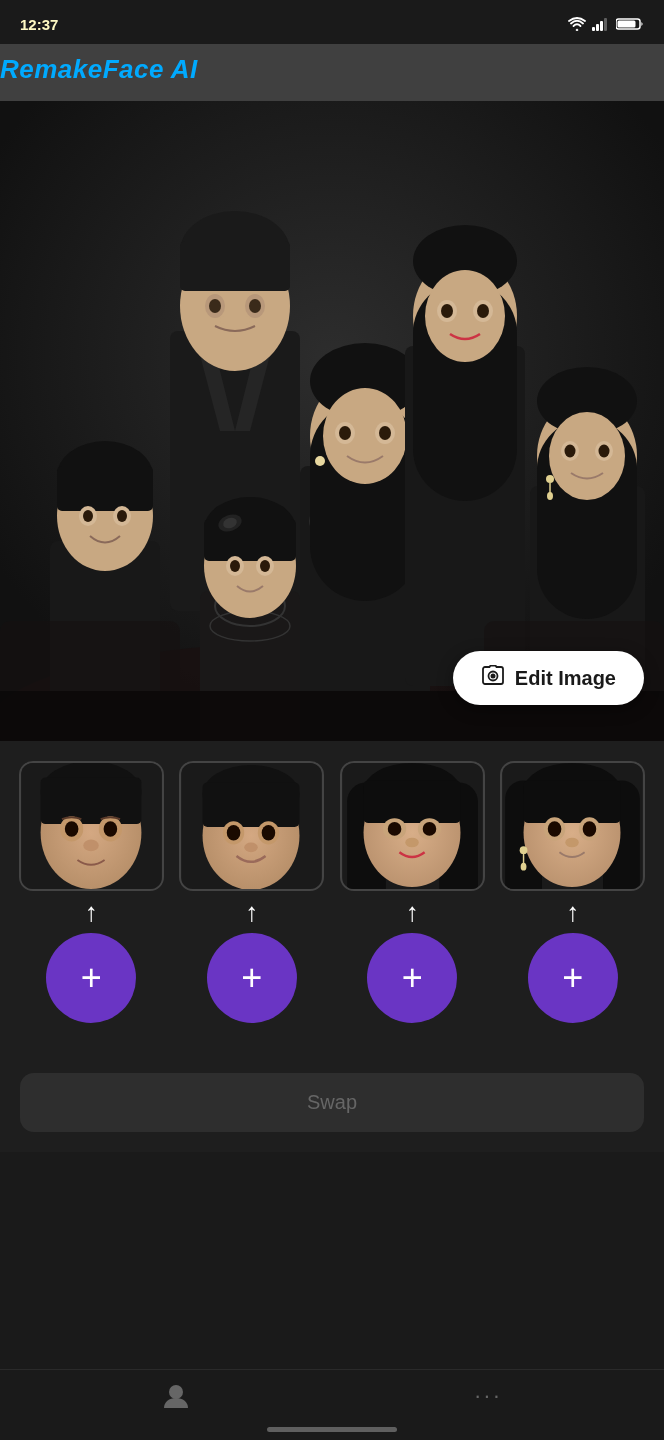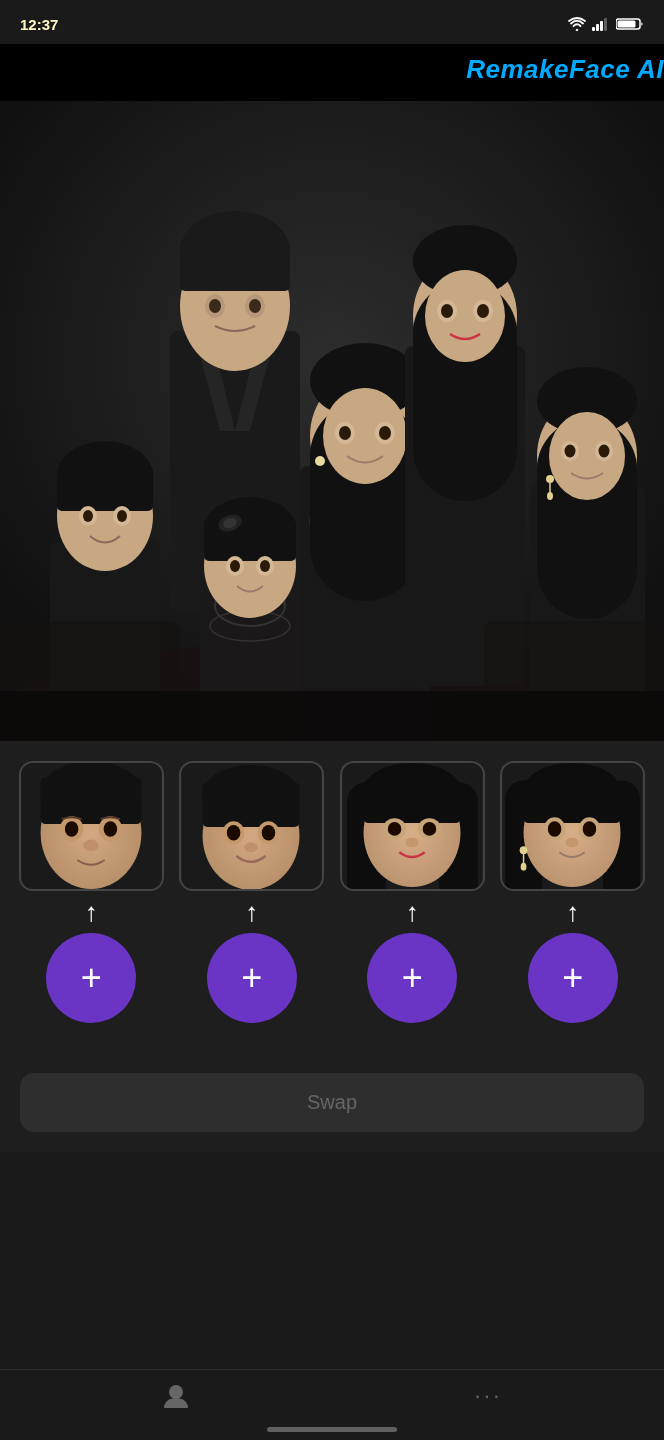--- a/index.html
+++ b/index.html
@@ -28,22 +28,22 @@
       color: #fef9c3;
     }
     .status-icons {
       display: flex;
       align-items: center;
       gap: 6px;
     }
 
     
     .app-header {
-      background: #000000;
-      text-align: right;
+      background: #404040;
+      text-align: left;
       padding: 10px 0 16px;
     }
     .app-title {
       font-size: 26px;
       font-weight: 700;
       font-style: italic;
       color: #00aaff;
       letter-spacing: 0.5px;
     }
 
@@ -406,20 +406,30 @@
 
       <path d="M61 172 Q77 183 93 172" stroke="#9a7a6a" stroke-width="2" fill="none"></path>
     </g>
 
     <rect x="0" y="520" width="180" height="120" rx="10" fill="#151010" opacity="0.6"></rect>
     <rect x="484" y="520" width="180" height="120" rx="10" fill="#151010" opacity="0.6"></rect>
 
     <rect x="0" y="590" width="664" height="50" fill="#0a0808" opacity="0.8"></rect>
   </svg>
 
+  <div class="edit-image-btn">
+    <span class="camera-icon">
+      <svg width="24" height="20" viewBox="0 0 24 20" fill="none">
+        <path d="M8.5 2 L9.5 0.5 L14.5 0.5 L15.5 2 L20 2 C21.1 2 22 2.9 22 4 L22 17 C22 18.1 21.1 19 20 19 L4 19 C2.9 19 2 18.1 2 17 L2 4 C2 2.9 2.9 2 4 2 Z" stroke="#1a1a1a" stroke-width="1.8" fill="none"></path>
+        <circle cx="12" cy="11" r="4.5" stroke="#1a1a1a" stroke-width="1.8" fill="none"></circle>
+        <circle cx="12" cy="11" r="2.5" fill="#1a1a1a"></circle>
+      </svg>
+    </span>
+    <span>Edit Image</span>
+  </div>
 </div>
 
 <div class="face-swap-section">
   <div class="face-row">
 
     <div class="face-column">
       <div class="face-thumbnail">
         <svg viewBox="0 0 145 130" xmlns="http://www.w3.org/2000/svg">
           <rect width="145" height="130" fill="#2a2a2a"></rect>
 

